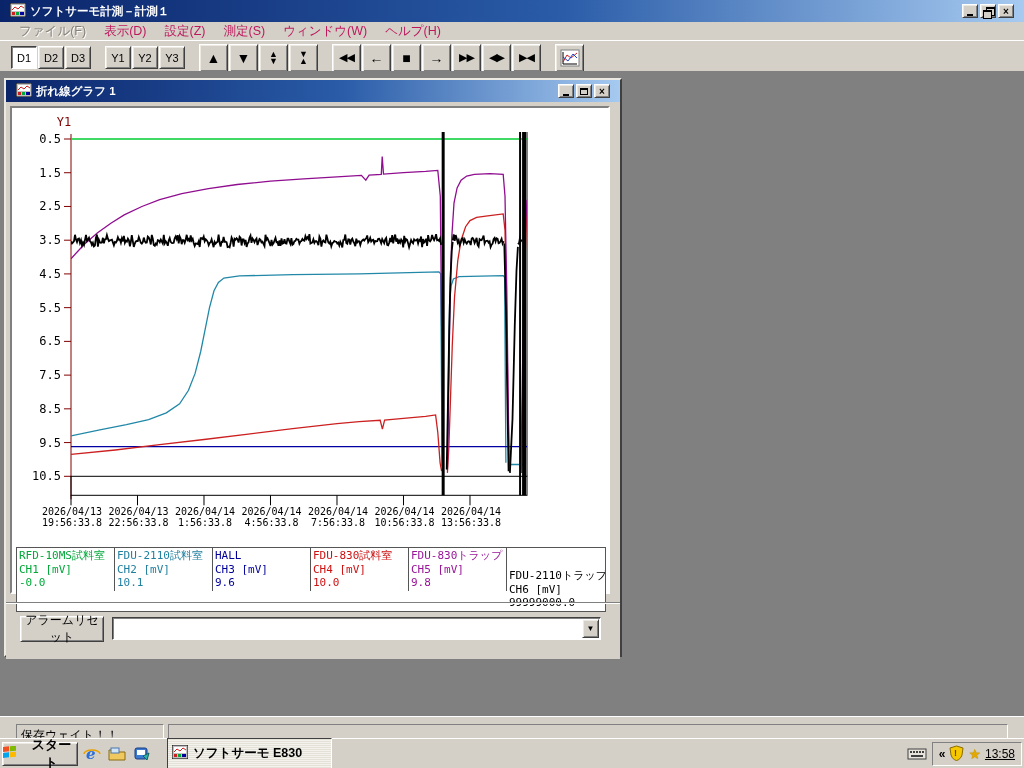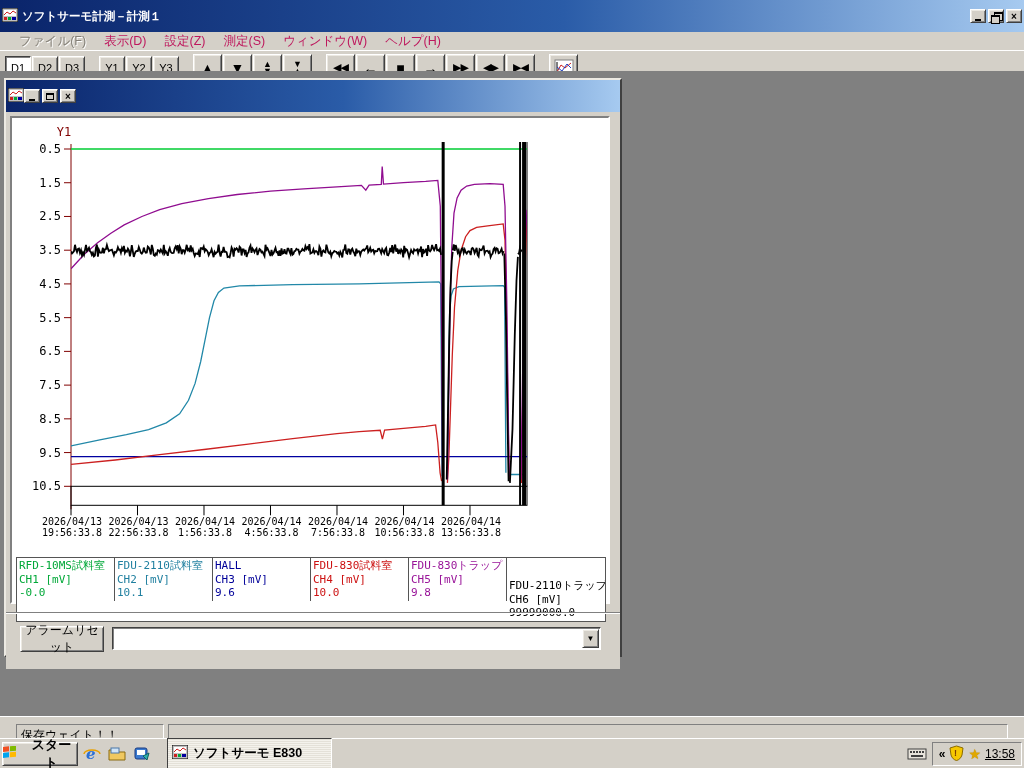--- a/index.html
+++ b/index.html
@@ -5,37 +5,37 @@
   * { margin:0; padding:0; box-sizing:border-box; }
   html,body { width:1024px; height:768px; overflow:hidden; }
   body { font-family:"Liberation Sans", sans-serif; background:#808080; position:relative; font-size:12px; }
   .raised { background:#d4d0c8; border:1px solid; border-color:#ffffff #404040 #404040 #ffffff; box-shadow:inset 1px 1px 0 #ece9e2, inset -1px -1px 0 #808080; }
   .pressed { background:#ffffff; border:1px solid; border-color:#404040 #ffffff #ffffff #404040; box-shadow:inset 1px 1px 0 #808080; }
   .sunken { border:1px solid; border-color:#808080 #ffffff #ffffff #808080; }
   .deep-sunken { border:1px solid; border-color:#404040 #ffffff #ffffff #404040; box-shadow:inset 1px 1px 0 #808080; }
 
   
   #main-window { position:absolute; left:0; top:0; width:1024px; height:738px; background:#d4d0c8; }
-  .titlebar { height:32px; background:linear-gradient(90deg,#0a246a,#2a5ca8 55%,#a6caf0); display:flex; align-items:center; padding:0 2px; color:#fff; font-weight:bold; font-size:11.5px; }
+  .titlebar { height:22px; background:linear-gradient(90deg,#0a246a,#2a5ca8 55%,#a6caf0); display:flex; align-items:center; padding:0 10px; color:#fff; font-weight:bold; font-size:11.5px; }
   .titlebar .title-text { margin-left:4px; flex:1; white-space:nowrap; overflow:hidden; }
   .win-btns { display:flex; gap:2px; }
   .win-btn { width:16px; height:14px; display:flex; align-items:center; justify-content:center; font-size:10px; color:#000; font-weight:bold; }
   .g-min { width:6px; height:2px; background:#000; margin-top:7px; }
   .g-max { width:8px; height:7px; border:1px solid #000; border-top-width:2px; }
   .g-restore { position:relative; width:10px; height:9px; }
   .g-restore:before { content:""; position:absolute; left:3px; top:0; width:7px; height:6px; border:1px solid #000; border-top-width:2px; }
   .g-restore:after { content:""; position:absolute; left:0; top:3px; width:7px; height:6px; border:1px solid #000; border-top-width:2px; background:#d4d0c8; }
 
   
   #menu-bar { height:19px; display:flex; align-items:center; padding-left:10px; border-bottom:1px solid #ffffff; }
   .menu-item { padding:2px 9px; font-size:12.5px; color:#be185d; }
   .menu-item.disabled { color:#848078; text-shadow:1px 1px 0 #fff; }
 
   
-  #toolbar { height:34px; display:flex; align-items:center; padding-left:5px; border-bottom:1px solid #808080; box-shadow:0 1px 0 #fff; }
+  #toolbar { height:34px; display:flex; align-items:center; padding-left:11px; border-bottom:1px solid #808080; box-shadow:0 1px 0 #fff; }
   .tb-group { display:flex; margin-right:13px; }
   .tb-btn { width:26px; height:23px; margin-right:1px; display:flex; flex-direction:column; align-items:center; justify-content:center; font-size:11px; color:#000; cursor:default; }
   .tb-btn.big { width:29px; height:28px; font-size:14px; }
   .tb-btn.small-glyph { font-size:11px; letter-spacing:-1px; }
   .tb-btn .stk { font-size:9px; line-height:7px; }
 
   
   #mdi-area { position:absolute; left:0; top:71px; width:1024px; height:645px; background:#808080; }
 
   
@@ -160,20 +160,21 @@
         <span>
           <svg width="16" height="14" viewBox="0 0 16 14">
             <rect x="0" y="0" width="16" height="14" fill="#c0c0c0" stroke="#000"></rect>
             <rect x="2" y="2" width="12" height="6" fill="#fff"></rect>
             <polyline points="2,7 5,4 8,6 11,3 14,5" fill="none" stroke="#cc2020" stroke-width="1"></polyline>
             <rect x="2" y="9" width="3" height="3" fill="#cc2020"></rect>
               <rect x="6" y="9" width="3" height="3" fill="#00a838"></rect>
               <rect x="10" y="9" width="4" height="3" fill="#0000a0"></rect>
           </svg>
         </span>
+        <span class="title-text">折れ線グラフ 1</span>
         <span class="win-btns">
           <span class="win-btn raised">
               <span class="g-min"></span>
             </span>
           <span class="win-btn raised">
               <span class="g-max"></span>
             </span>
           <span class="win-btn raised">×</span>
         </span>
       </div>

